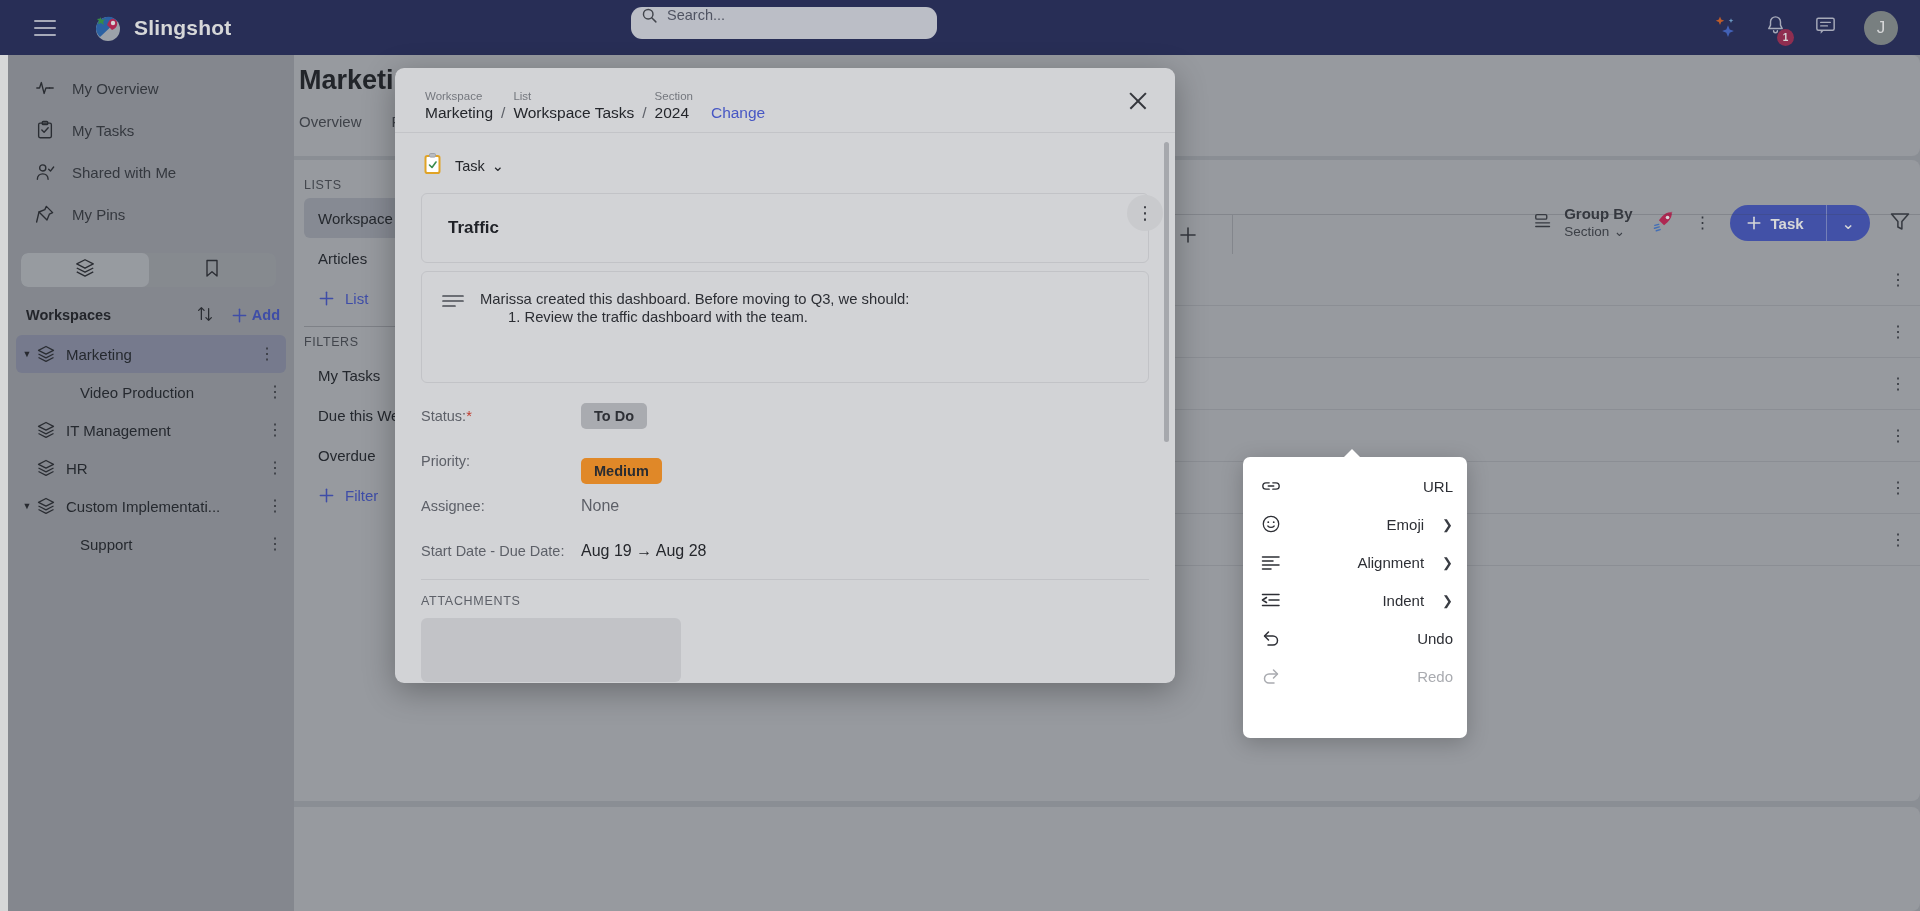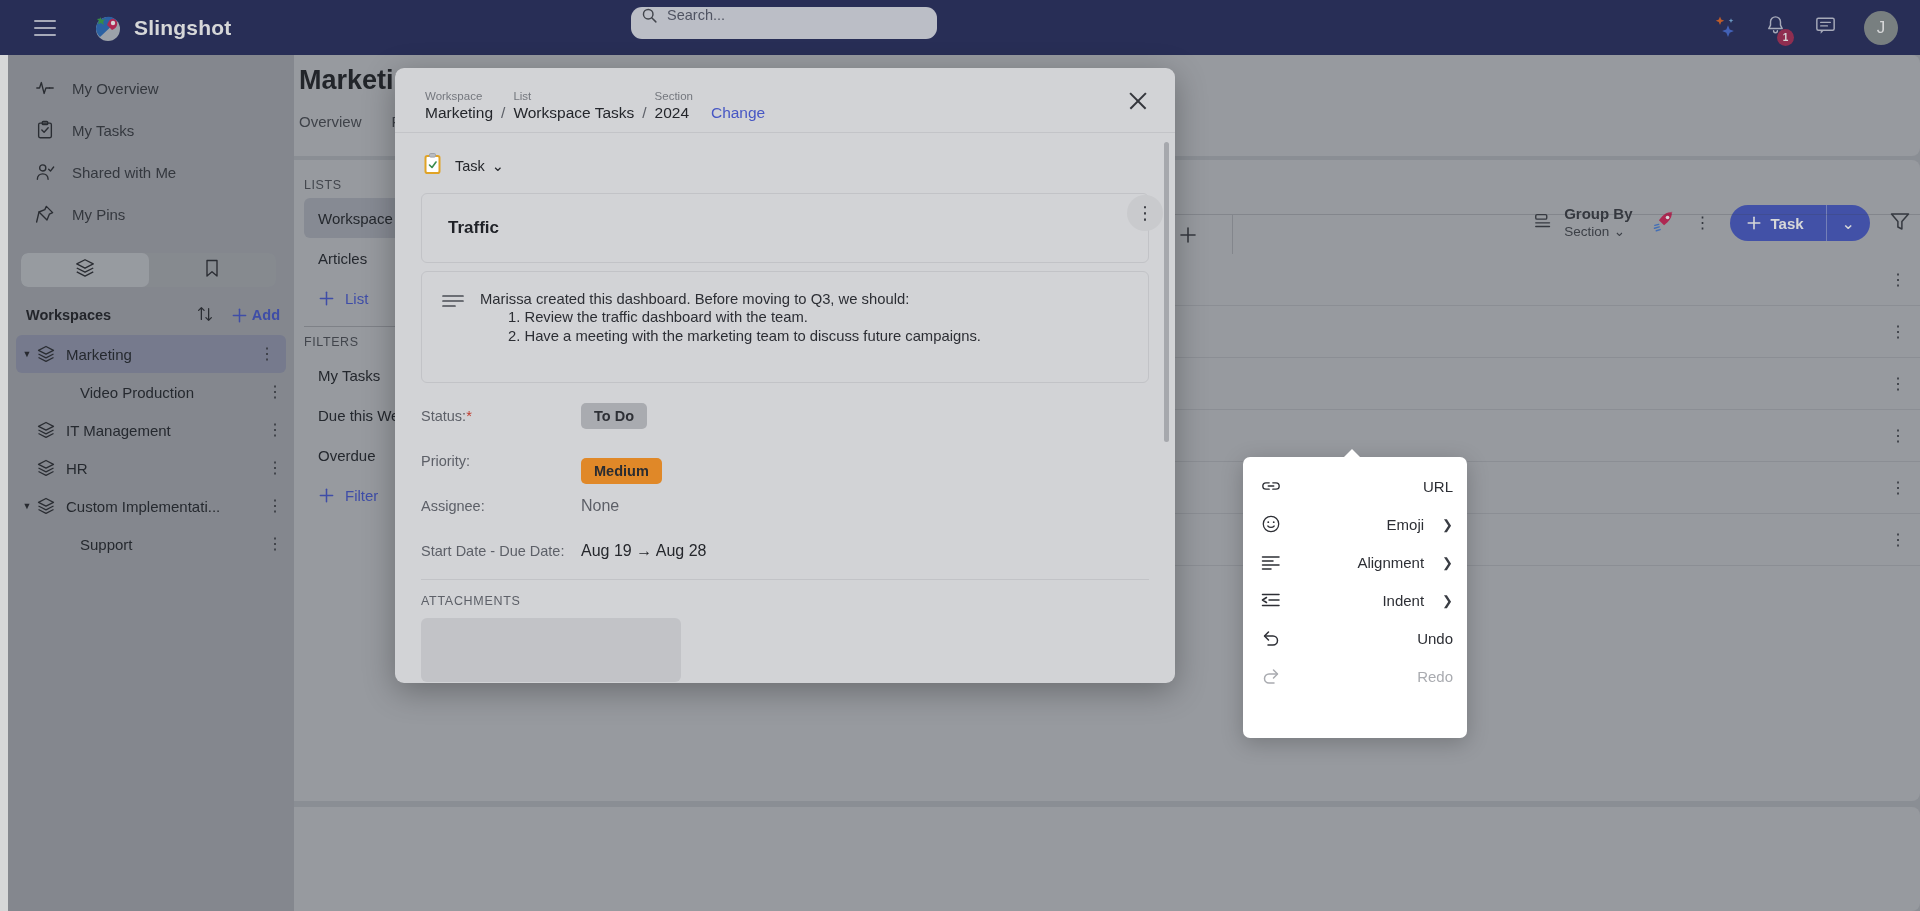--- a/index.html
+++ b/index.html
@@ -566,21 +566,20 @@
           <span style="padding-top:3px;">
             <svg width="22" height="18" viewBox="0 0 22 18">
                 <line x1="1" y1="3" x2="21" y2="3" stroke="#4a4d54" stroke-width="1.7" stroke-linecap="round"></line>
                 <line x1="1" y1="8" x2="21" y2="8" stroke="#4a4d54" stroke-width="1.7" stroke-linecap="round"></line>
                 <line x1="1" y1="13" x2="13" y2="13" stroke="#4a4d54" stroke-width="1.7" stroke-linecap="round"></line>
               </svg>
           </span>
           <span class="desc-lines">
             <span style="display:block">Marissa created this dashboard. Before moving to Q3, we should:</span>
             <span class="ind" style="display:block">1. Review the traffic dashboard with the team.</span>
-            <span class="ind" style="display:block">2. Have a meeting with the marketing team to discuss future campaigns.</span>
           </span>
         </div>
       </div>
 
       <div class="field-row" style="margin-top:10px">
         <span class="field-label">
           <span>Status:</span><span style="color:#c0392b">*</span>
         </span>
         <span class="pill todo">To Do</span>
       </div>

